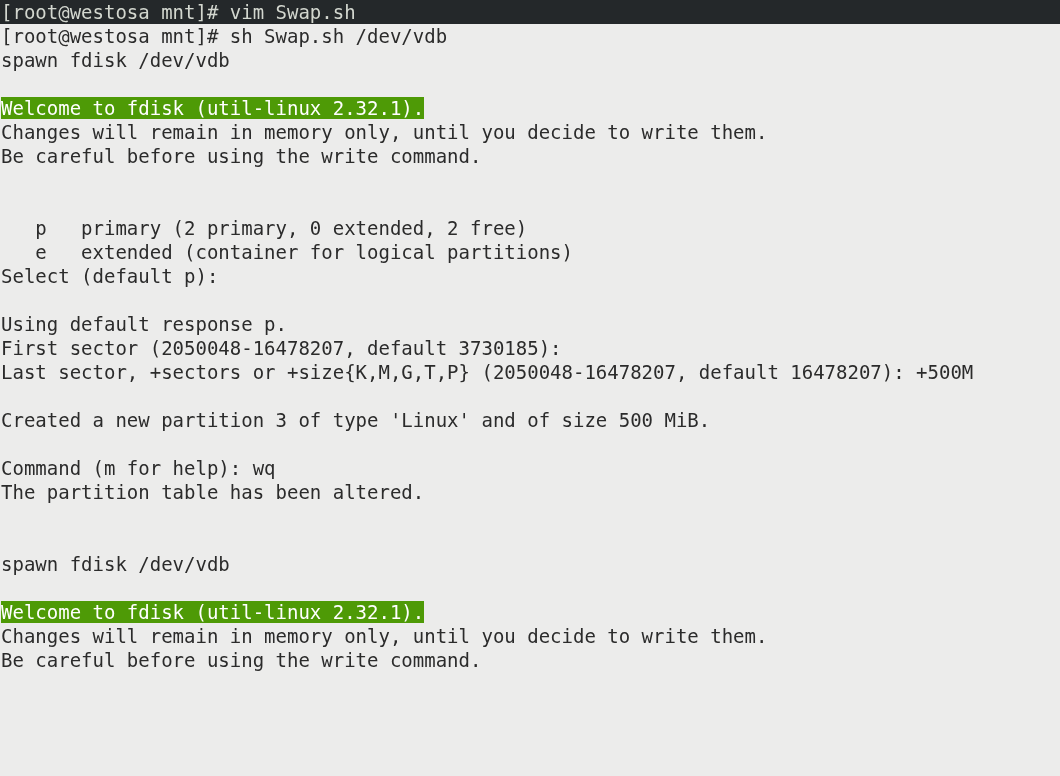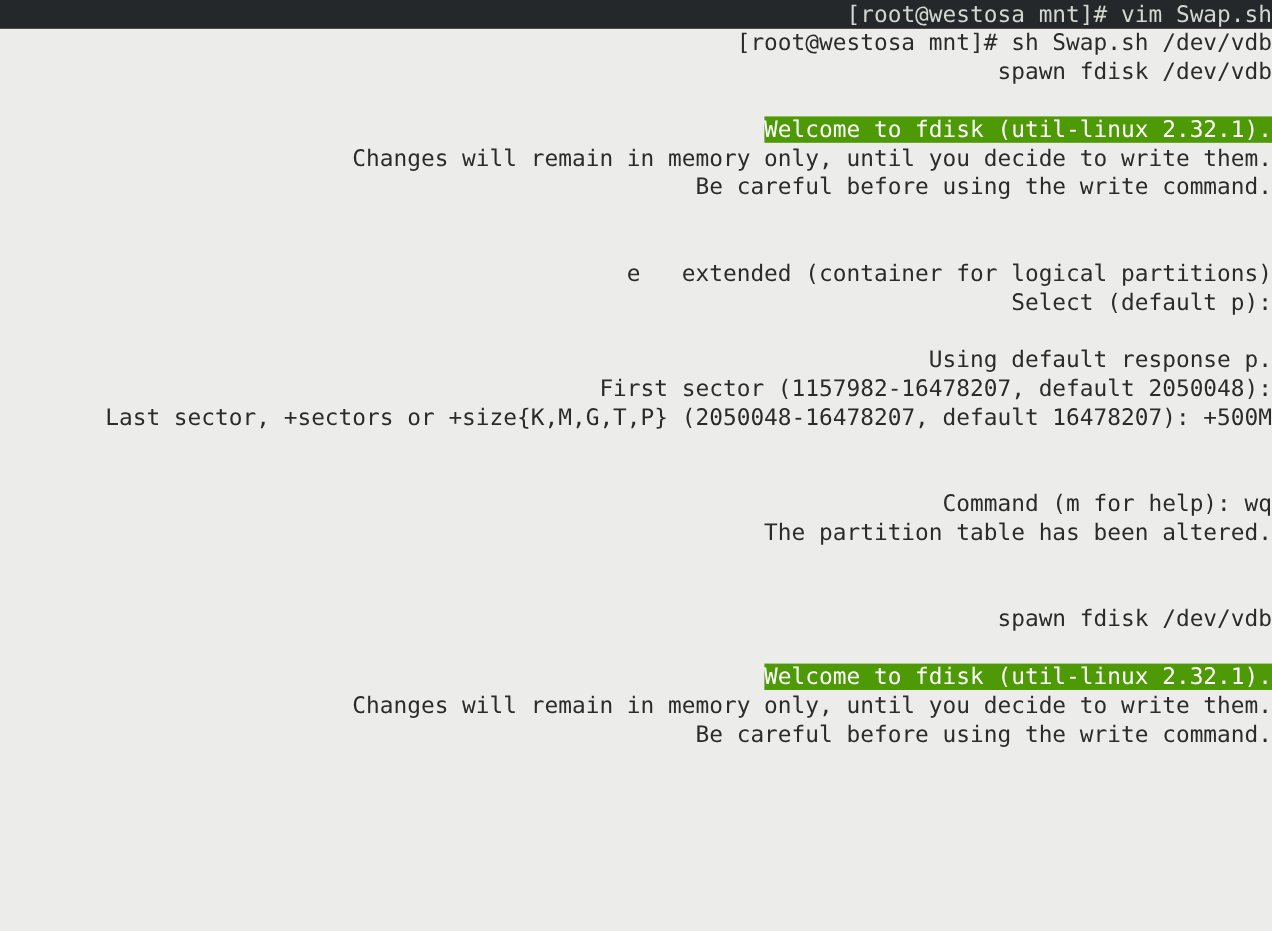--- a/index.html
+++ b/index.html
@@ -13,21 +13,20 @@
     height: 776px;
     overflow: hidden;
     font-family: "DejaVu Sans Mono", "Liberation Mono", monospace;
   }
   #terminal {
     width: 1060px;
     height: 776px;
     background: #ececeb;
     position: relative;
     box-sizing: border-box;
-    text-align: right;
   }
   .line {
     height: 24px;
     line-height: 24px;
     font-size: 19px;
     letter-spacing: 0px;
     color: #2b2b2b;
     white-space: pre;
     font-family: "DejaVu Sans Mono", "Liberation Mono", monospace;
     padding-left: 1px;
@@ -54,27 +53,29 @@
 <div id="terminal">
     <div class="line prompt-active"><span class="seg">[root@westosa mnt]# vim Swap.sh</span></div>
     <div class="line"><span class="seg">[root@westosa mnt]# sh Swap.sh /dev/vdb</span></div>
     <div class="line"><span class="seg">spawn fdisk /dev/vdb</span></div>
     <div class="line blank"></div>
     <div class="line"><span class="seg hl-green">Welcome to fdisk (util-linux 2.32.1).</span></div>
     <div class="line"><span class="seg">Changes will remain in memory only, until you decide to write them.</span></div>
     <div class="line"><span class="seg">Be careful before using the write command.</span></div>
     <div class="line blank"></div>
     <div class="line blank"></div>
+    <div class="line"><span class="seg">   p   primary (2 primary, 0 extended, 2 free)</span></div>
     <div class="line"><span class="seg">   e   extended (container for logical partitions)</span></div>
     <div class="line"><span class="seg">Select (default p):</span></div>
     <div class="line blank"></div>
     <div class="line"><span class="seg">Using default response p.</span></div>
-    <div class="line"><span class="seg">First sector (1157982-16478207, default 2050048):</span></div>
+    <div class="line"><span class="seg">First sector (2050048-16478207, default 3730185):</span></div>
     <div class="line"><span class="seg">Last sector, +sectors or +size{K,M,G,T,P} (2050048-16478207, default 16478207): +500M</span></div>
     <div class="line blank"></div>
+    <div class="line"><span class="seg">Created a new partition 3 of type 'Linux' and of size 500 MiB.</span></div>
     <div class="line blank"></div>
     <div class="line"><span class="seg">Command (m for help): wq</span></div>
     <div class="line"><span class="seg">The partition table has been altered.</span></div>
     <div class="line blank"></div>
     <div class="line blank"></div>
     <div class="line"><span class="seg">spawn fdisk /dev/vdb</span></div>
     <div class="line blank"></div>
     <div class="line"><span class="seg hl-green">Welcome to fdisk (util-linux 2.32.1).</span></div>
     <div class="line"><span class="seg">Changes will remain in memory only, until you decide to write them.</span></div>
     <div class="line"><span class="seg">Be careful before using the write command.</span></div>

